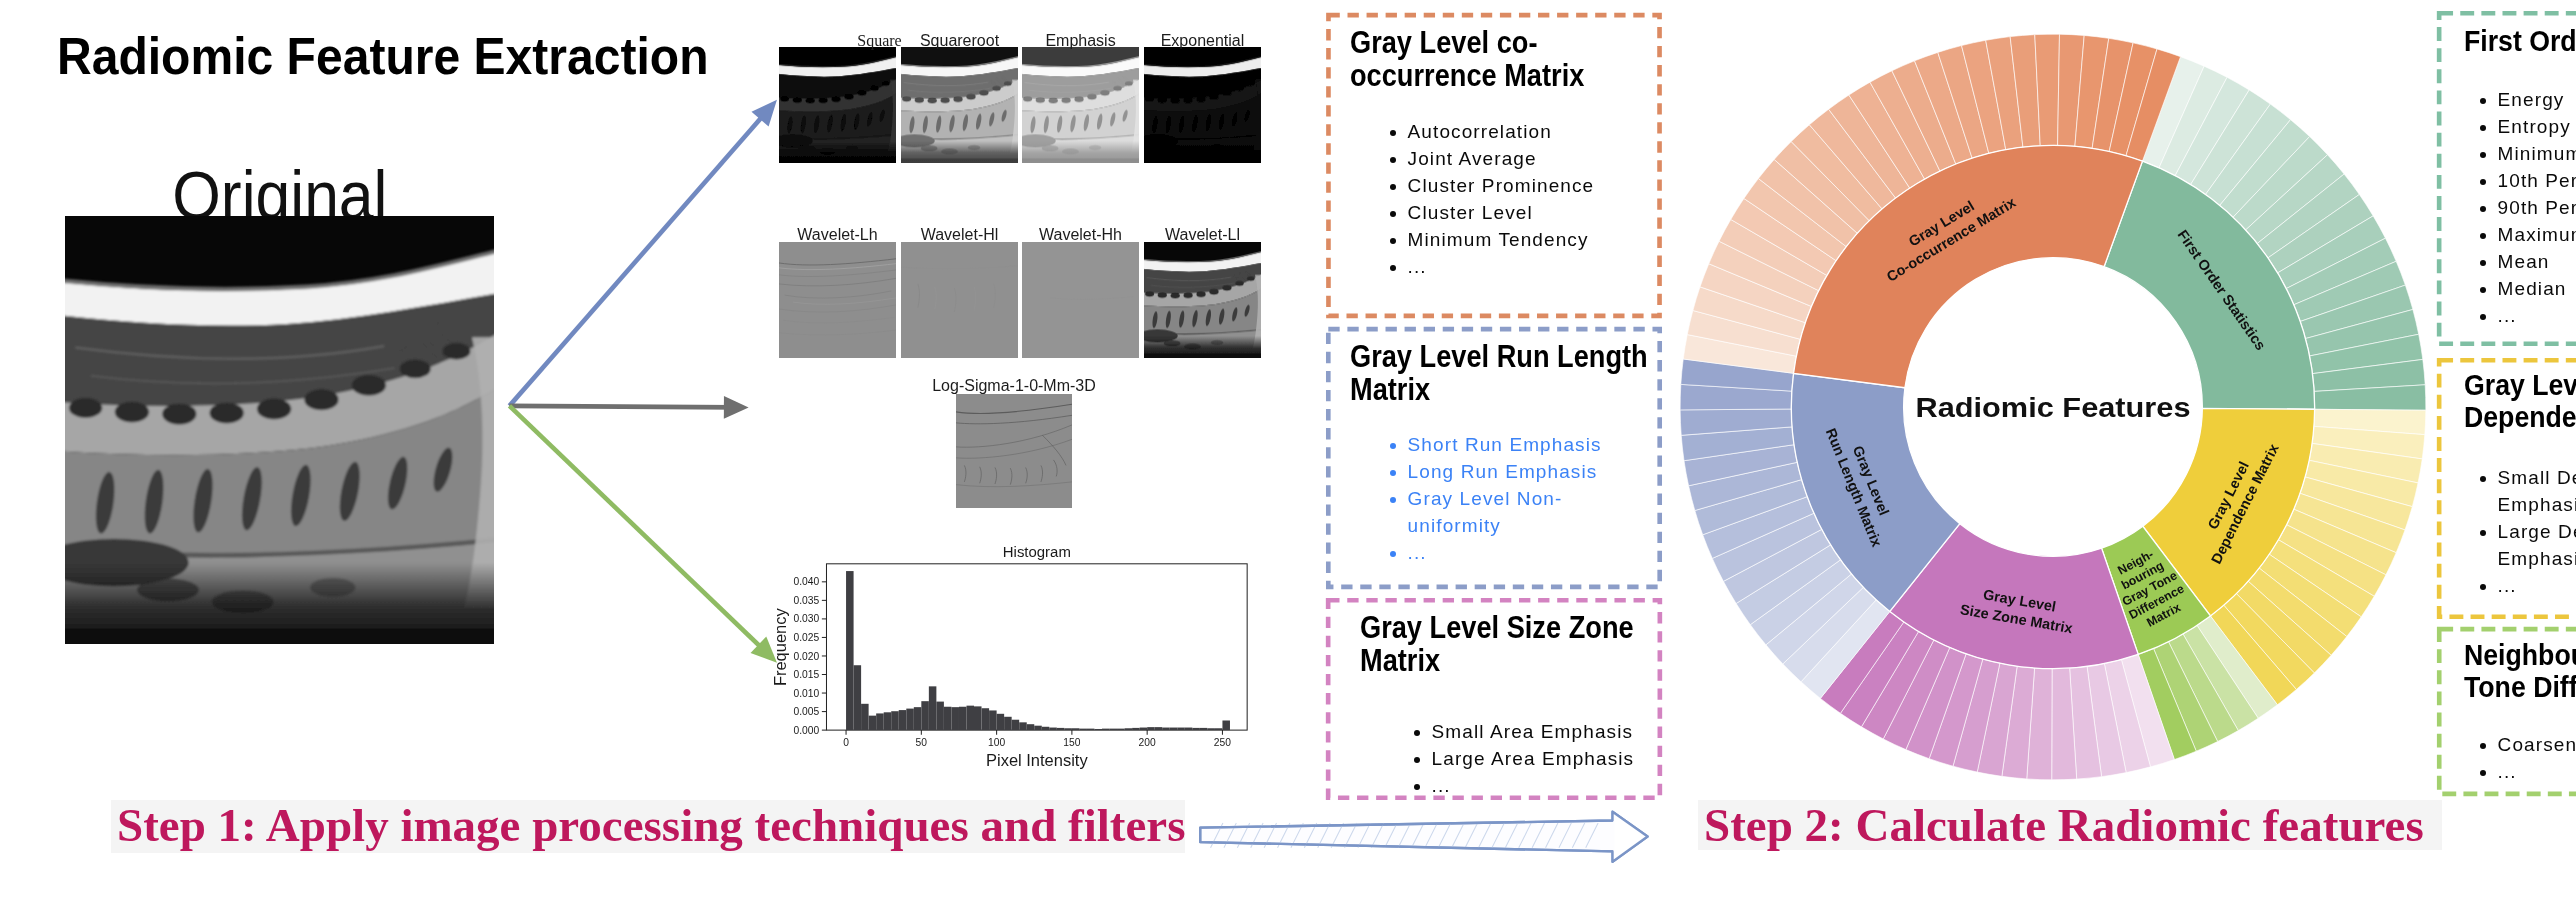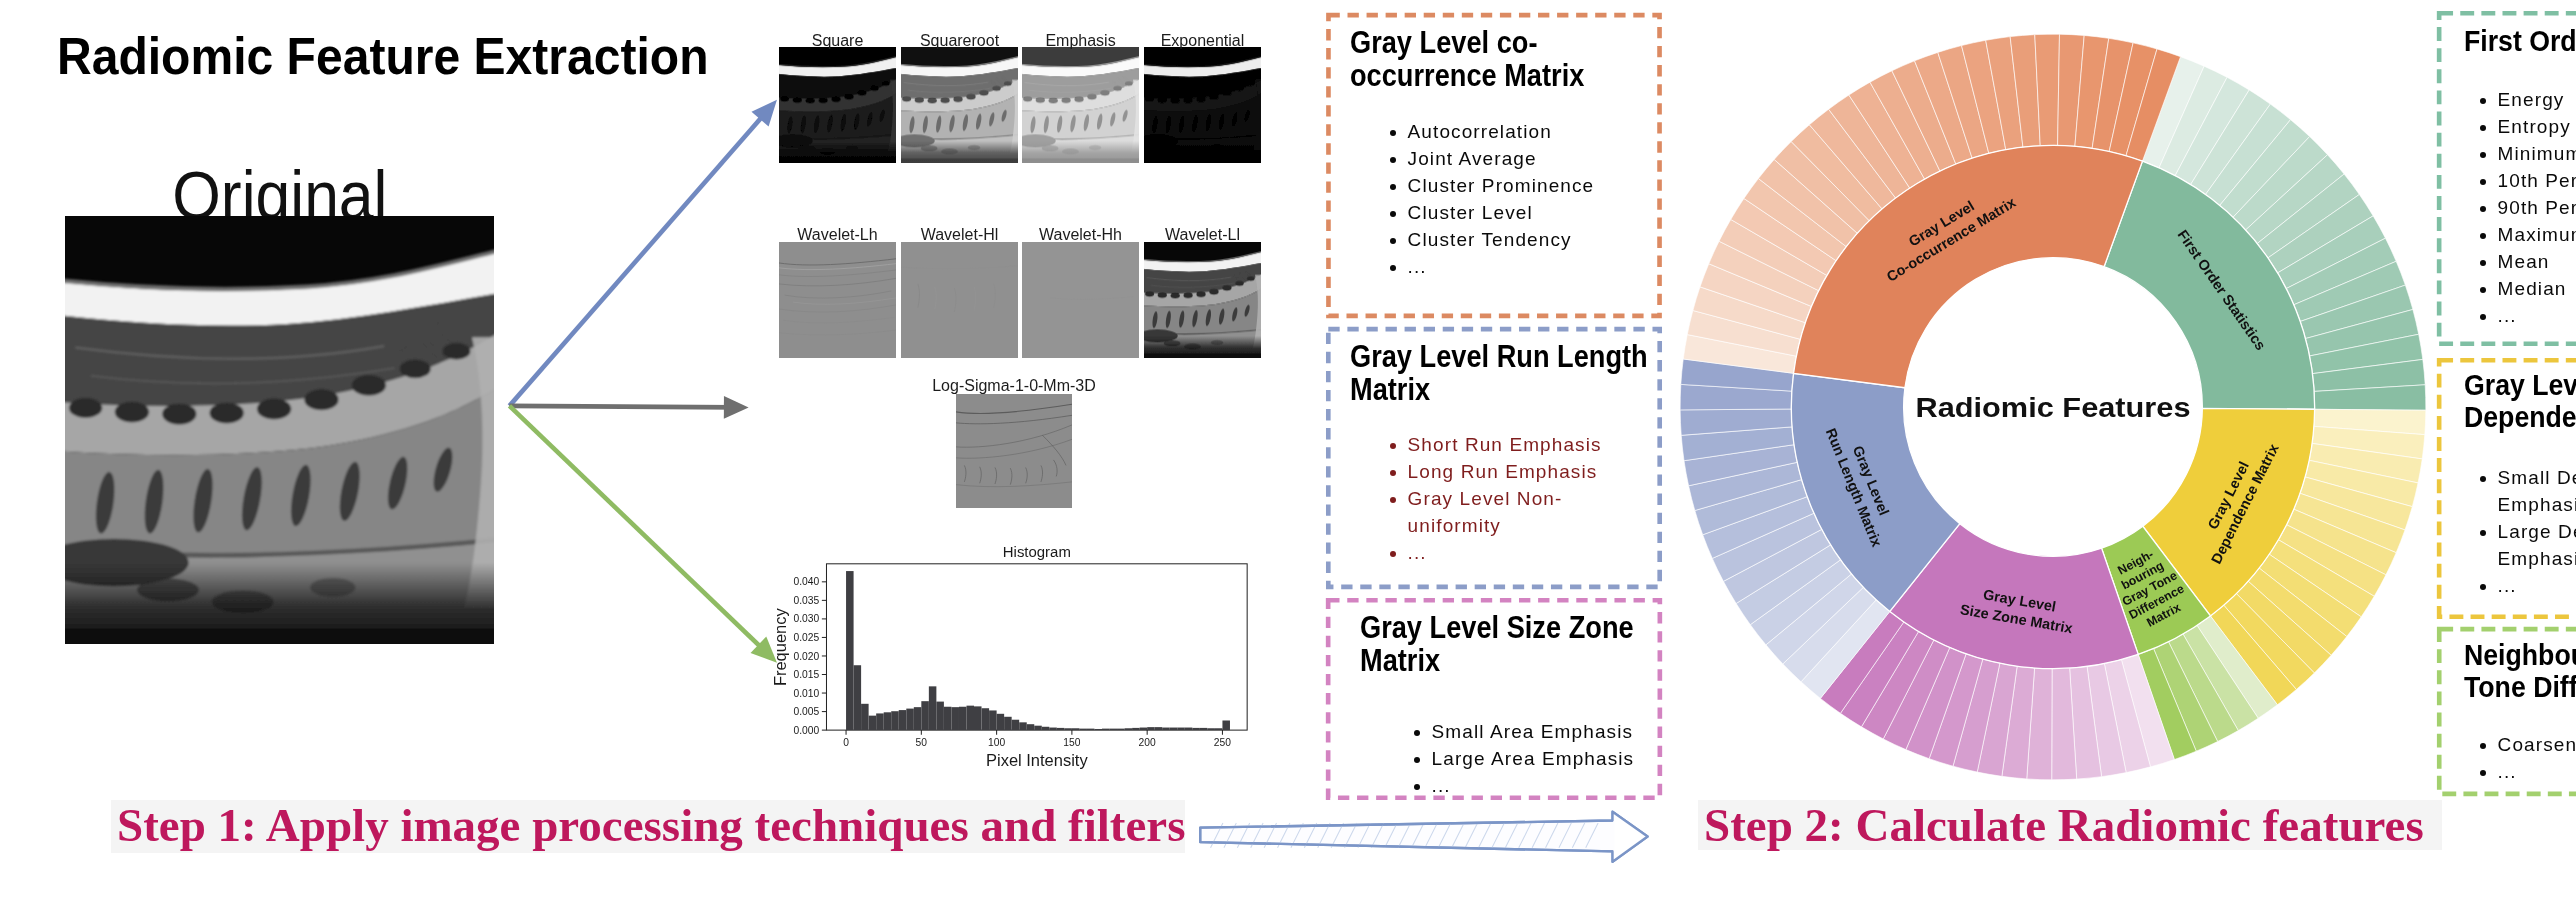--- a/index.html
+++ b/index.html
@@ -355,21 +355,21 @@
     <path d="M60,520 C80,560 70,610 60,640" fill="none" stroke="#616161" stroke-width="7" opacity="0.7"></path>
     <path d="M170,530 C190,570 180,620 170,650" fill="none" stroke="#616161" stroke-width="7" opacity="0.7"></path>
     <path d="M280,535 C300,575 290,625 280,655" fill="none" stroke="#616161" stroke-width="7" opacity="0.7"></path>
     <path d="M390,540 C410,580 400,630 390,660" fill="none" stroke="#616161" stroke-width="7" opacity="0.7"></path>
     <path d="M500,535 C520,575 510,625 500,650" fill="none" stroke="#616161" stroke-width="7" opacity="0.7"></path>
     <path d="M610,520 C630,560 620,610 610,640" fill="none" stroke="#616161" stroke-width="7" opacity="0.7"></path>
     <path d="M700,480 C730,520 730,570 720,600" fill="none" stroke="#616161" stroke-width="7" opacity="0.7"></path>
     <path d="M620,300 C700,380 760,450 790,520" fill="none" stroke="#5a5a5a" stroke-width="6" opacity="0.7"></path>
     <path d="M0,660 C260,690 560,670 833,640" fill="none" stroke="#666666" stroke-width="5" opacity="0.6"></path>
   </svg>
-<div class="plabel" style="left:779px;top:32px;">Square</div>
+<div class="plabel" style="left:821px;top:32px;font-family:Liberation Serif, serif;">Square</div>
 <div class="plabel" style="left:901px;top:32px;">Squareroot</div>
 <div class="plabel" style="left:1022px;top:32px;">Emphasis</div>
 <div class="plabel" style="left:1144px;top:32px;">Exponential</div>
 <div class="plabel" style="left:779px;top:226px;">Wavelet-Lh</div>
 <div class="plabel" style="left:901px;top:226px;">Wavelet-Hl</div>
 <div class="plabel" style="left:1022px;top:226px;">Wavelet-Hh</div>
 <div class="plabel" style="left:1144px;top:226px;">Wavelet-Ll</div>
 <div class="plabel" style="left:911px;top:377px;width:206px;">Log-Sigma-1-0-Mm-3D</div>
 <svg style="position:absolute;left:762px;top:536px" width="510" height="242" viewBox="1480 1040 990 470">
     <rect x="1605.0" y="1094.0" width="817.0" height="323.0" fill="#ffffff" stroke="#262626" stroke-width="2"></rect>
@@ -469,30 +469,30 @@
 <svg style="position:absolute;left:1323px;top:10.3px" width="342" height="311" viewBox="0 0 663 604">
     <rect x="10" y="10" width="643" height="584" fill="none" stroke="#DC8A62" stroke-width="9" stroke-dasharray="22 15"></rect>
   </svg>
 <div class="abs mtitle" style="left:1350px;top:26px;">Gray Level co-<br>occurrence Matrix</div>
 <div class="abs" style="left:1388px;top:118px;">
     <ul style="list-style:disc;margin:0;padding-left:19.6px;font-size:19px;letter-spacing:1.1px;line-height:27px;color:#0a0a0a;white-space:nowrap;">
       <li>Autocorrelation</li>
       <li>Joint Average</li>
       <li>Cluster Prominence</li>
       <li>Cluster Level</li>
-      <li>Cluster Tendency</li>
+      <li>Minimum Tendency</li>
       <li>...</li>
     </ul>
   </div>
 <svg style="position:absolute;left:1323px;top:324px" width="342" height="268" viewBox="0 0 663 520">
     <rect x="10" y="10" width="643" height="500" fill="none" stroke="#8C9DC8" stroke-width="9" stroke-dasharray="22 15"></rect>
   </svg>
 <div class="abs mtitle" style="left:1350px;top:340px;">Gray Level Run Length<br>Matrix</div>
 <div class="abs" style="left:1388px;top:431px;">
-    <ul style="list-style:disc;margin:0;padding-left:19.6px;font-size:19px;letter-spacing:1.1px;line-height:27px;color:#7f1d1d;white-space:nowrap;">
+    <ul style="list-style:disc;margin:0;padding-left:19.6px;font-size:19px;letter-spacing:1.1px;line-height:27px;color:#3b82f6;white-space:nowrap;">
       <li>Short Run Emphasis</li>
       <li>Long Run Emphasis</li>
       <li>Gray Level Non-<br>uniformity</li>
       <li>...</li>
     </ul>
   </div>
 <svg style="position:absolute;left:1323px;top:595px" width="342" height="208" viewBox="0 0 663 403">
     <rect x="10" y="10" width="643" height="383" fill="none" stroke="#D383C1" stroke-width="9" stroke-dasharray="22 15"></rect>
   </svg>
 <div class="abs mtitle" style="left:1360px;top:611px;">Gray Level Size Zone<br>Matrix</div>

